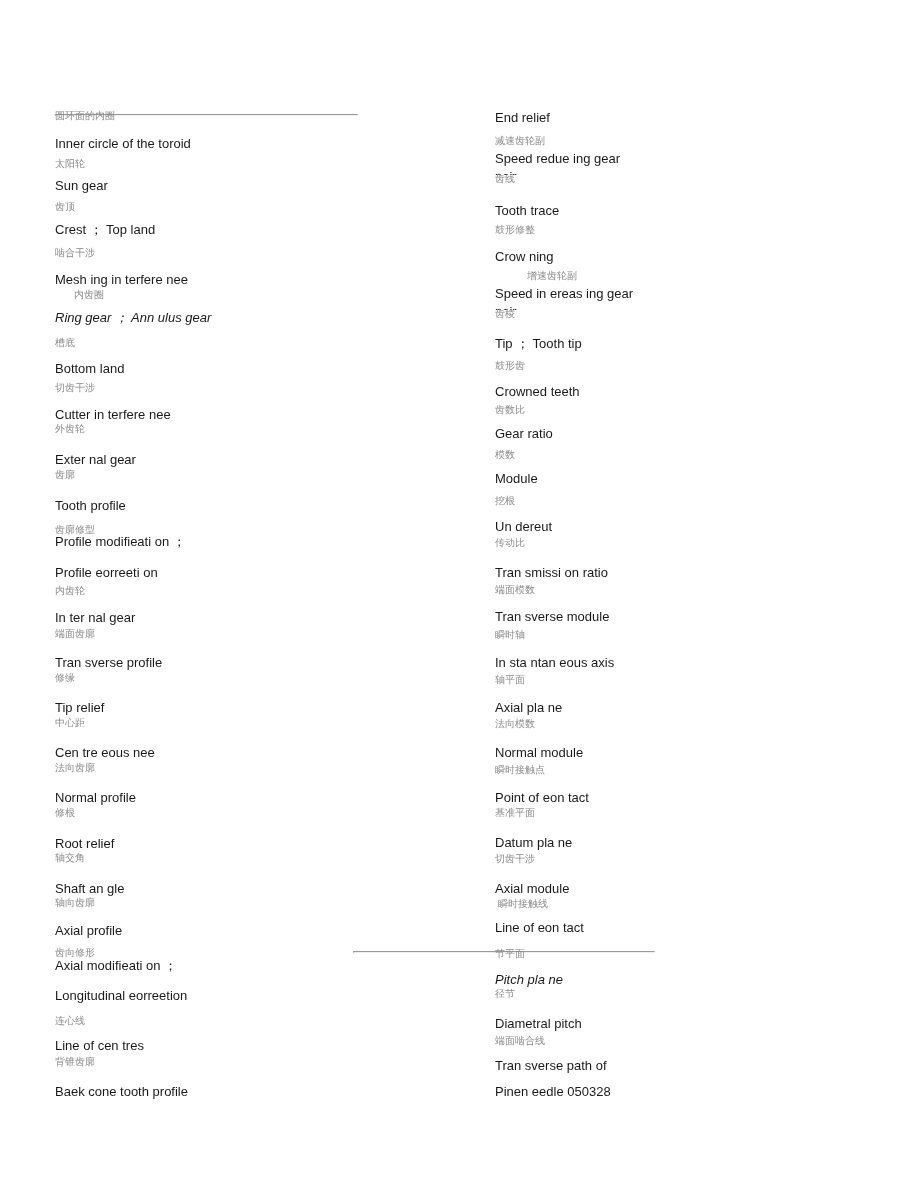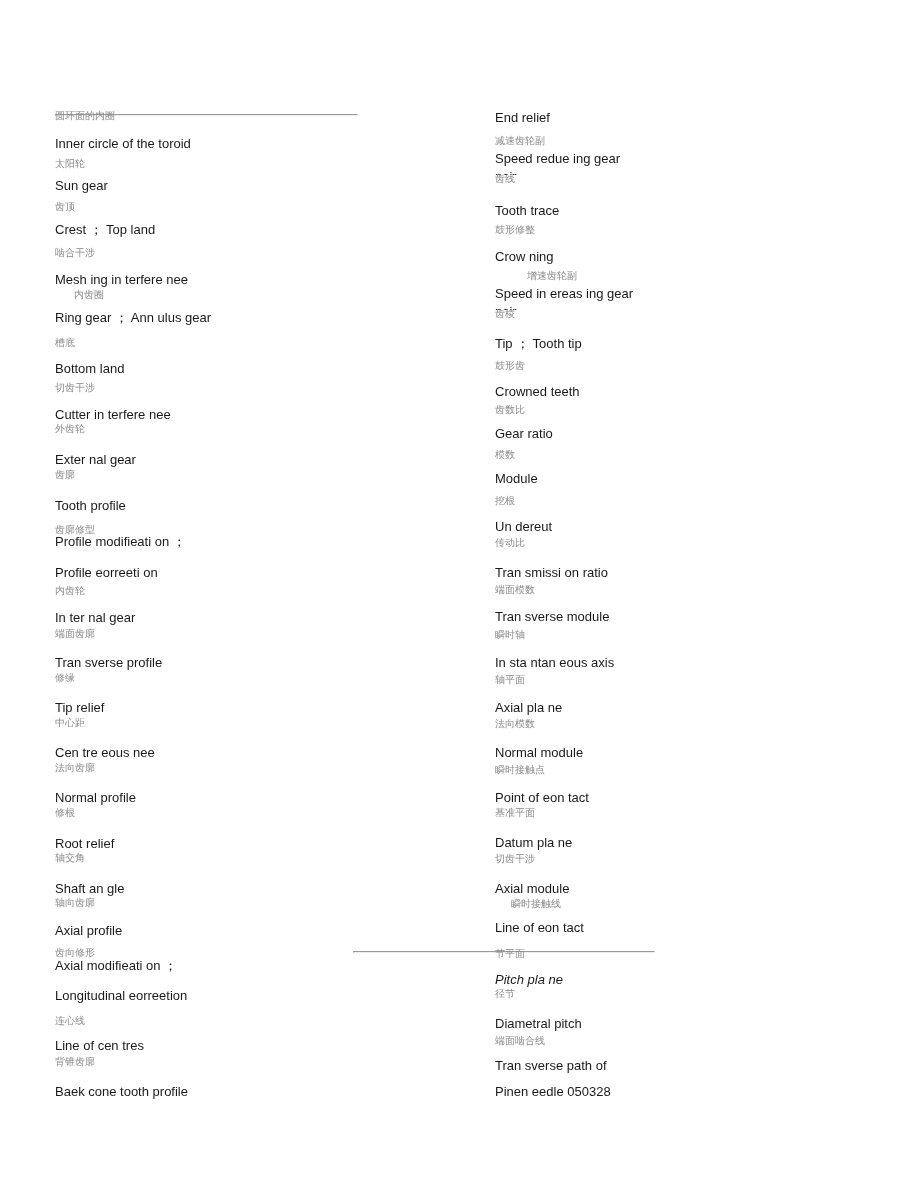--- a/index.html
+++ b/index.html
@@ -69,21 +69,21 @@
   <div class="col col-left" id="col-left">
       <div class="entry zh" style="top: 111px; left: 0px;">圆环面的内圈</div>
       <div class="entry en" style="top: 137px; left: 0px;">Inner circle of the toroid</div>
       <div class="entry zh" style="top: 159px; left: 0px;">太阳轮</div>
       <div class="entry en" style="top: 179px; left: 0px;">Sun gear</div>
       <div class="entry zh" style="top: 202px; left: 0px;">齿顶</div>
       <div class="entry en" style="top: 223px; left: 0px;">Crest ；   Top land</div>
       <div class="entry zh" style="top: 248px; left: 0px;">啮合干涉</div>
       <div class="entry en" style="top: 273px; left: 0px;">Mesh ing in terfere nee</div>
       <div class="entry zh" style="top: 290px; left: 8px; margin-left: 11px;">内齿圈</div>
-      <div class="entry en" style="top: 311px; left: 0px;">Ring gear ；   Ann ulus gear</div>
+      <div class="entry en" style="top: 311px; left: 0px; font-style: italic;">Ring gear ；   Ann ulus gear</div>
       <div class="entry zh" style="top: 338px; left: 0px;">槽底</div>
       <div class="entry en" style="top: 362px; left: 0px;">Bottom land</div>
       <div class="entry zh" style="top: 383px; left: 0px;">切齿干涉</div>
       <div class="entry en" style="top: 408px; left: 0px;">Cutter in terfere nee</div>
       <div class="entry zh" style="top: 424px; left: 0px;">外齿轮</div>
       <div class="entry en" style="top: 453px; left: 0px;">Exter nal gear</div>
       <div class="entry zh" style="top: 470px; left: 0px;">齿廓</div>
       <div class="entry en" style="top: 499px; left: 0px;">Tooth profile</div>
       <div class="entry zh" style="top: 525px; left: 0px;">齿廓修型</div>
       <div class="entry en" style="top: 535px; left: 0px;">Profile modifieati on   ；</div>
@@ -143,21 +143,21 @@
       <div class="entry zh" style="top: 675px; left: 0px;">轴平面</div>
       <div class="entry en" style="top: 701px; left: 0px;">Axial pla ne</div>
       <div class="entry zh" style="top: 719px; left: 0px;">法向模数</div>
       <div class="entry en" style="top: 746px; left: 0px;">Normal module</div>
       <div class="entry zh" style="top: 765px; left: 0px;">瞬时接触点</div>
       <div class="entry en" style="top: 791px; left: 0px;">Point of eon tact</div>
       <div class="entry zh" style="top: 808px; left: 0px;">基准平面</div>
       <div class="entry en" style="top: 836px; left: 0px;">Datum pla ne</div>
       <div class="entry zh" style="top: 854px; left: 0px;">切齿干涉</div>
       <div class="entry en" style="top: 882px; left: 0px;">Axial module</div>
-      <div class="entry zh" style="top: 899px; left: 16px;">瞬时接触线</div>
+      <div class="entry zh" style="top: 899px; left: 3px;">瞬时接触线</div>
       <div class="entry en" style="top: 921px; left: 0px;">Line of eon tact</div>
       <div class="entry zh" style="top: 949px; left: 0px;">节平面</div>
       <div class="entry en" style="top: 973px; left: 0px; font-style: italic;">Pitch pla ne</div>
       <div class="entry zh" style="top: 989px; left: 0px;">径节</div>
       <div class="entry en" style="top: 1017px; left: 0px;">Diametral pitch</div>
       <div class="entry zh" style="top: 1036px; left: 0px;">端面啮合线</div>
       <div class="entry en" style="top: 1059px; left: 0px;">Tran sverse path of</div>
       <div class="entry en" style="top: 1085px; left: 0px;">Pinen eedle 050328</div>
     </div>
 

